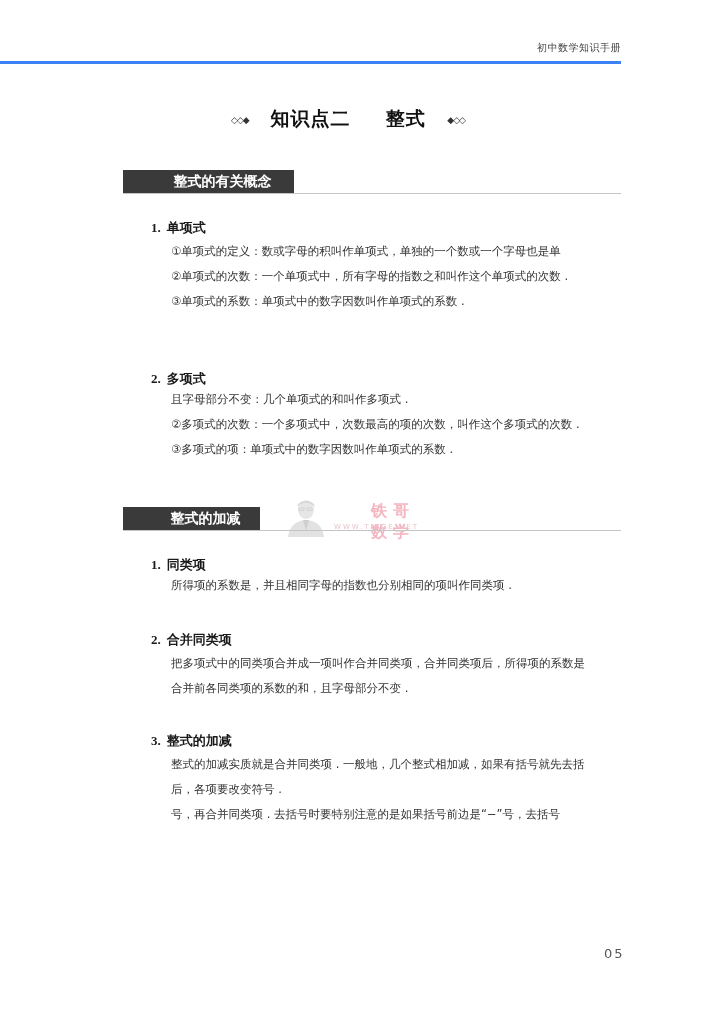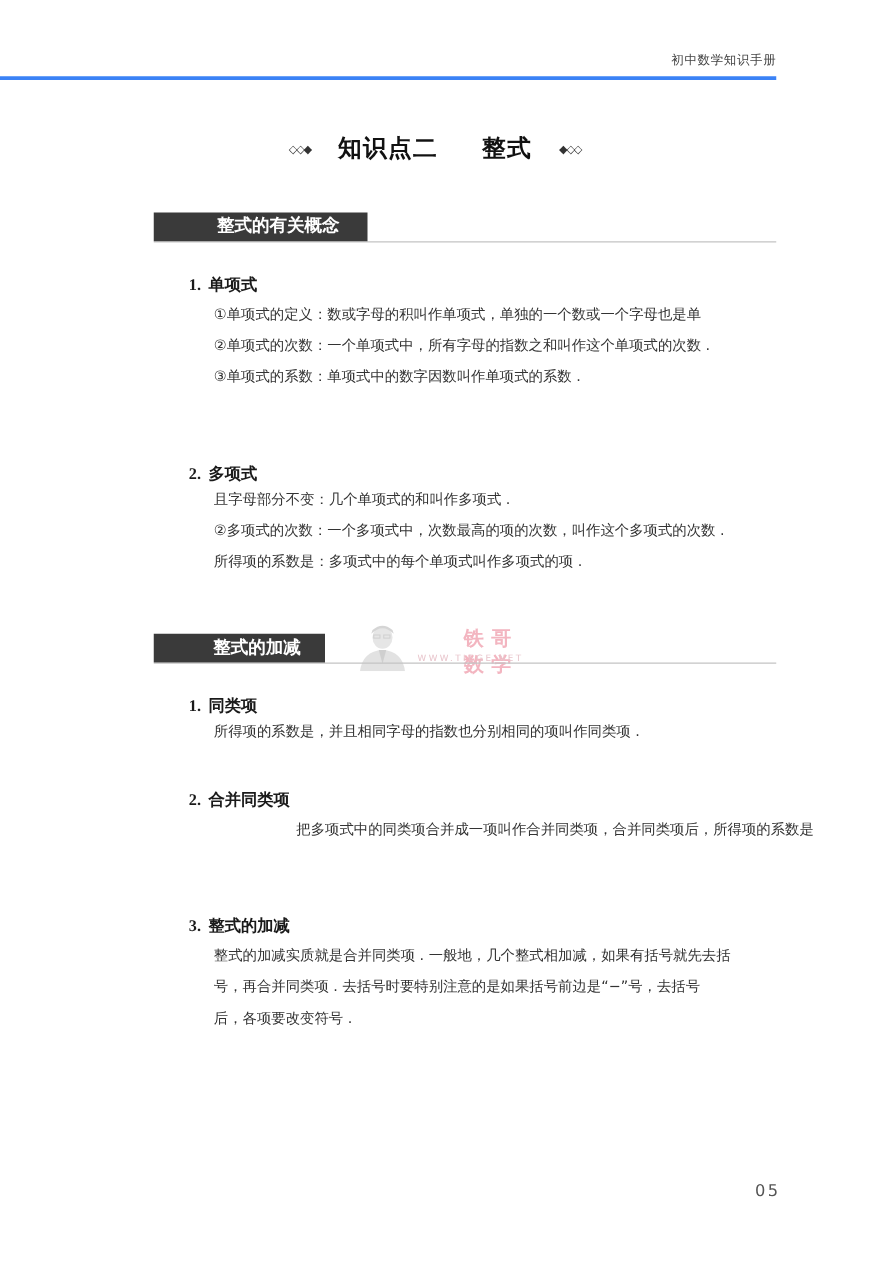--- a/index.html
+++ b/index.html
@@ -168,21 +168,21 @@
   <div class="line">②单项式的次数：一个单项式中，所有字母的指数之和叫作这个单项式的次数 .</div>
   <div class="line">③单项式的系数：单项式中的数字因数叫作单项式的系数 .</div>
 </div>
 
 <div class="item" style="top:369px;">
   <div class="heading">
     <span class="num">2.</span><span>多项式</span>
   </div>
   <div class="line" style="margin-top:-2px;">且字母部分不变：几个单项式的和叫作多项式 .</div>
   <div class="line">②多项式的次数：一个多项式中，次数最高的项的次数，叫作这个多项式的次数 .</div>
-  <div class="line">所得项的系数是：多项式中的每个单项式叫作多项式的项 .</div>
+  <div class="line">③多项式的项：单项式中的数字因数叫作单项式的系数 .</div>
 </div>
 
 <div class="watermark">
   <svg width="40" height="40" viewBox="0 0 40 40">
     <ellipse cx="20" cy="13" rx="8" ry="9" fill="#e6e6e6"></ellipse>
     <path d="M11 10 Q20 1 29 10 L28 7 Q20 0 12 7 Z" fill="#d5d5d5"></path>
     <rect x="13" y="11" width="5" height="2.5" fill="none" stroke="#cfcfcf" stroke-width="0.8"></rect>
     <rect x="21" y="11" width="5" height="2.5" fill="none" stroke="#cfcfcf" stroke-width="0.8"></rect>
     <path d="M2 40 Q4 24 20 23 Q36 24 38 40 Z" fill="#e2e2e2"></path>
     <path d="M17 23 L20 34 L23 23 Z" fill="#cfcfcf"></path>
@@ -199,25 +199,26 @@
   <div class="heading">
     <span class="num">1.</span><span>同类项</span>
   </div>
   <div class="line" style="margin-top:-2px;">所得项的系数是，并且相同字母的指数也分别相同的项叫作同类项 .</div>
 </div>
 
 <div class="item" style="top:630px;">
   <div class="heading">
     <span class="num">2.</span><span>合并同类项</span>
   </div>
-  <div class="line" style="margin-top:1px;text-align:right;">把多项式中的同类项合并成一项叫作合并同类项，合并同类项后，所得项的系数是</div>
+  <div class="line" style="margin-top:1px;">把多项式中的同类项合并成一项叫作合并同类项，合并同类项后，所得项的系数是</div>
+  <div class="line">合并前各同类项的系数的和，且字母部分不变 .</div>
 </div>
 
 <div class="item" style="top:731px;">
   <div class="heading">
     <span class="num">3.</span><span>整式的加减</span>
   </div>
   <div class="line" style="margin-top:1px;">整式的加减实质就是合并同类项 . 一般地，几个整式相加减，如果有括号就先去括</div>
+  <div class="line">后，各项要改变符号 .</div>
   <div class="line">号，再合并同类项 . 去括号时要特别注意的是如果括号前边是“−”号，去括号</div>
-  <div class="line">后，各项要改变符号 .</div>
 </div>
 
 <div class="page-number">05</div>
 
 </body></html>

